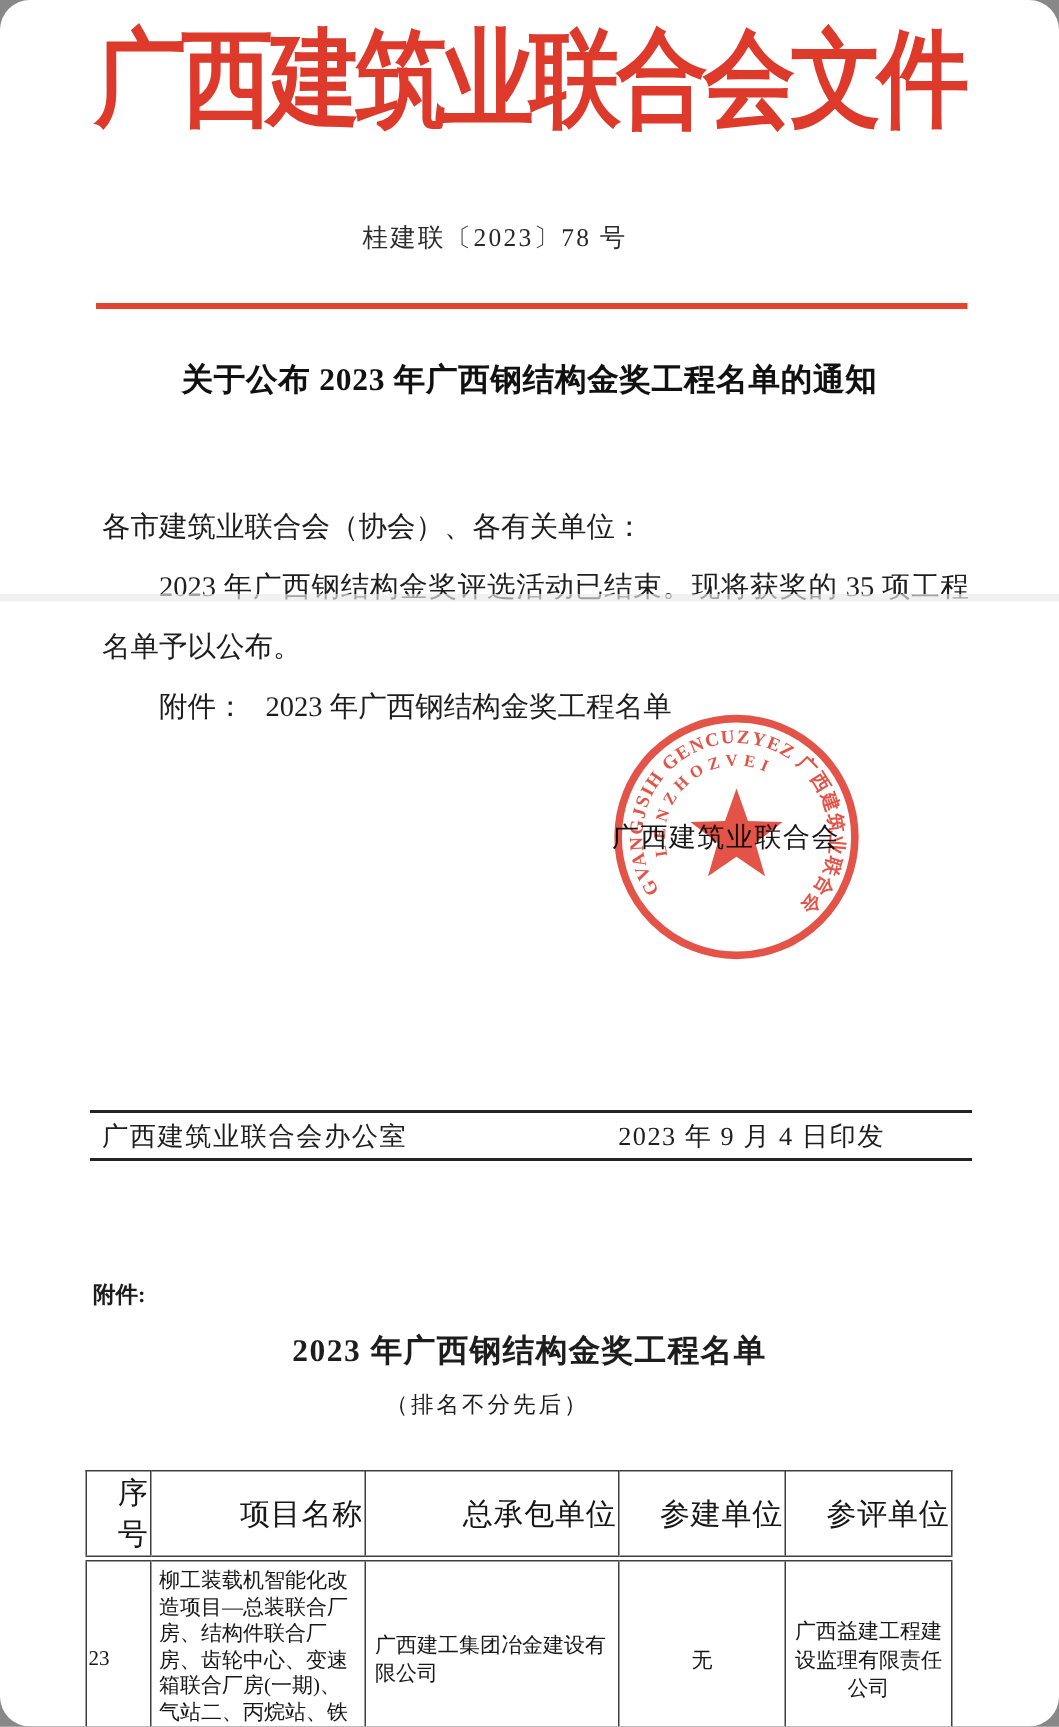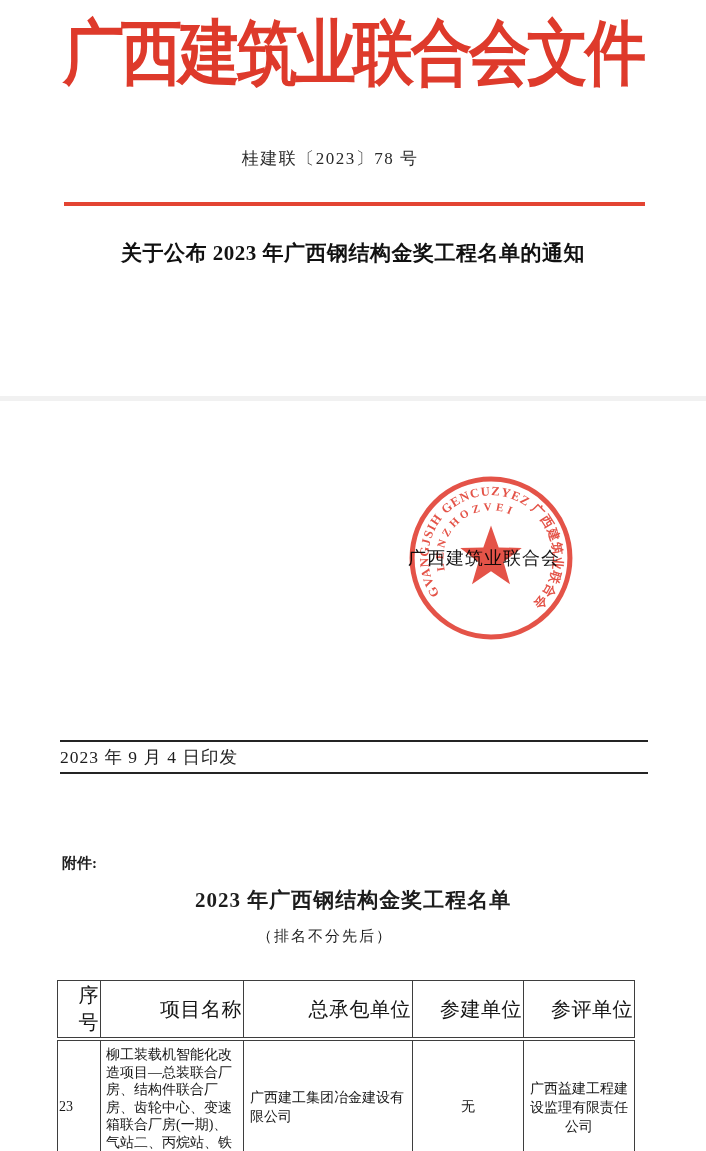--- a/index.html
+++ b/index.html
@@ -1,20 +1,21 @@
 <!DOCTYPE html>
 <html><head>
 <meta charset="utf-8">
 <style>
   html,body { margin:0; padding:0; background:#888; }
   .page {
     position:relative; width:706px; height:1151px; margin:0 auto;
     background:#ffffff; overflow:hidden;
     font-family:"Liberation Serif","DejaVu Serif",serif;
     color:#1d1d1d;
+    border-radius:20px;
   }
   
   .masthead {
     position:absolute; top:6px; left:0; width:706px;
     text-align:center; font-size:61px; font-weight:bold;
     letter-spacing:-3px; color:#de3a2b;
     transform:scaleY(1.16); transform-origin:center top;
     white-space:nowrap;
   }
   .doc-number {
@@ -114,20 +115,25 @@
 <div class="page">
 
   <div class="masthead">广西建筑业联合会文件</div>
 
   <div class="doc-number">桂建联〔2023〕78 号</div>
 
   <div class="red-rule"></div>
 
   <div class="notice-title">关于公布 2023 年广西钢结构金奖工程名单的通知</div>
 
+  <div class="doc-body">
+    <p>各市建筑业联合会（协会）、各有关单位：</p>
+    <p class="indent">2023 年广西钢结构金奖评选活动已结束。现将获奖的 35 项工程名单予以公布。</p>
+    <p class="indent"><span class="attach-ref-label">附件：</span><span>2023 年广西钢结构金奖工程名单</span></p>
+  </div>
 
   <div class="scan-band"></div>
 
   <div class="signature">
     <div class="sig-org">广西建筑业联合会</div>
   </div>
 
   <svg class="seal" viewBox="0 0 170 170" xmlns="http://www.w3.org/2000/svg" aria-hidden="true">
     <defs>
       <path id="arcOuter" d="M 34.2 120.6 A 62 62 0 1 1 120.6 135.8" fill="none"></path>
@@ -138,20 +144,21 @@
     <text font-size="12.5" font-weight="bold" fill="#e2463a" letter-spacing="1.5" font-family="Liberation Serif, DejaVu Serif, serif">
       <textPath href="#arcOuter" startOffset="0" textLength="285" lengthAdjust="spacing">GVANGJSIH GENCUZYEZ 广西建筑业联合会</textPath>
     </text>
     <text font-size="11" font-weight="bold" fill="#e2463a" letter-spacing="2.5" font-family="Liberation Serif, DejaVu Serif, serif">
       <textPath href="#arcInner" startOffset="0" textLength="108" lengthAdjust="spacing">LENZHOZVEI</textPath>
     </text>
   </svg>
 
   <div class="footer-box">
     <div class="footer-row2">
+      <span class="footer-issuer">广西建筑业联合会办公室</span>
       <span class="footer-date">2023 年 9 月 4 日印发</span>
     </div>
   </div>
 
   <div class="attach-label">附件:</div>
   <div class="attach-title">2023 年广西钢结构金奖工程名单</div>
   <div class="attach-subtitle">（排名不分先后）</div>
 
   <table class="award-table">
     <colgroup>

